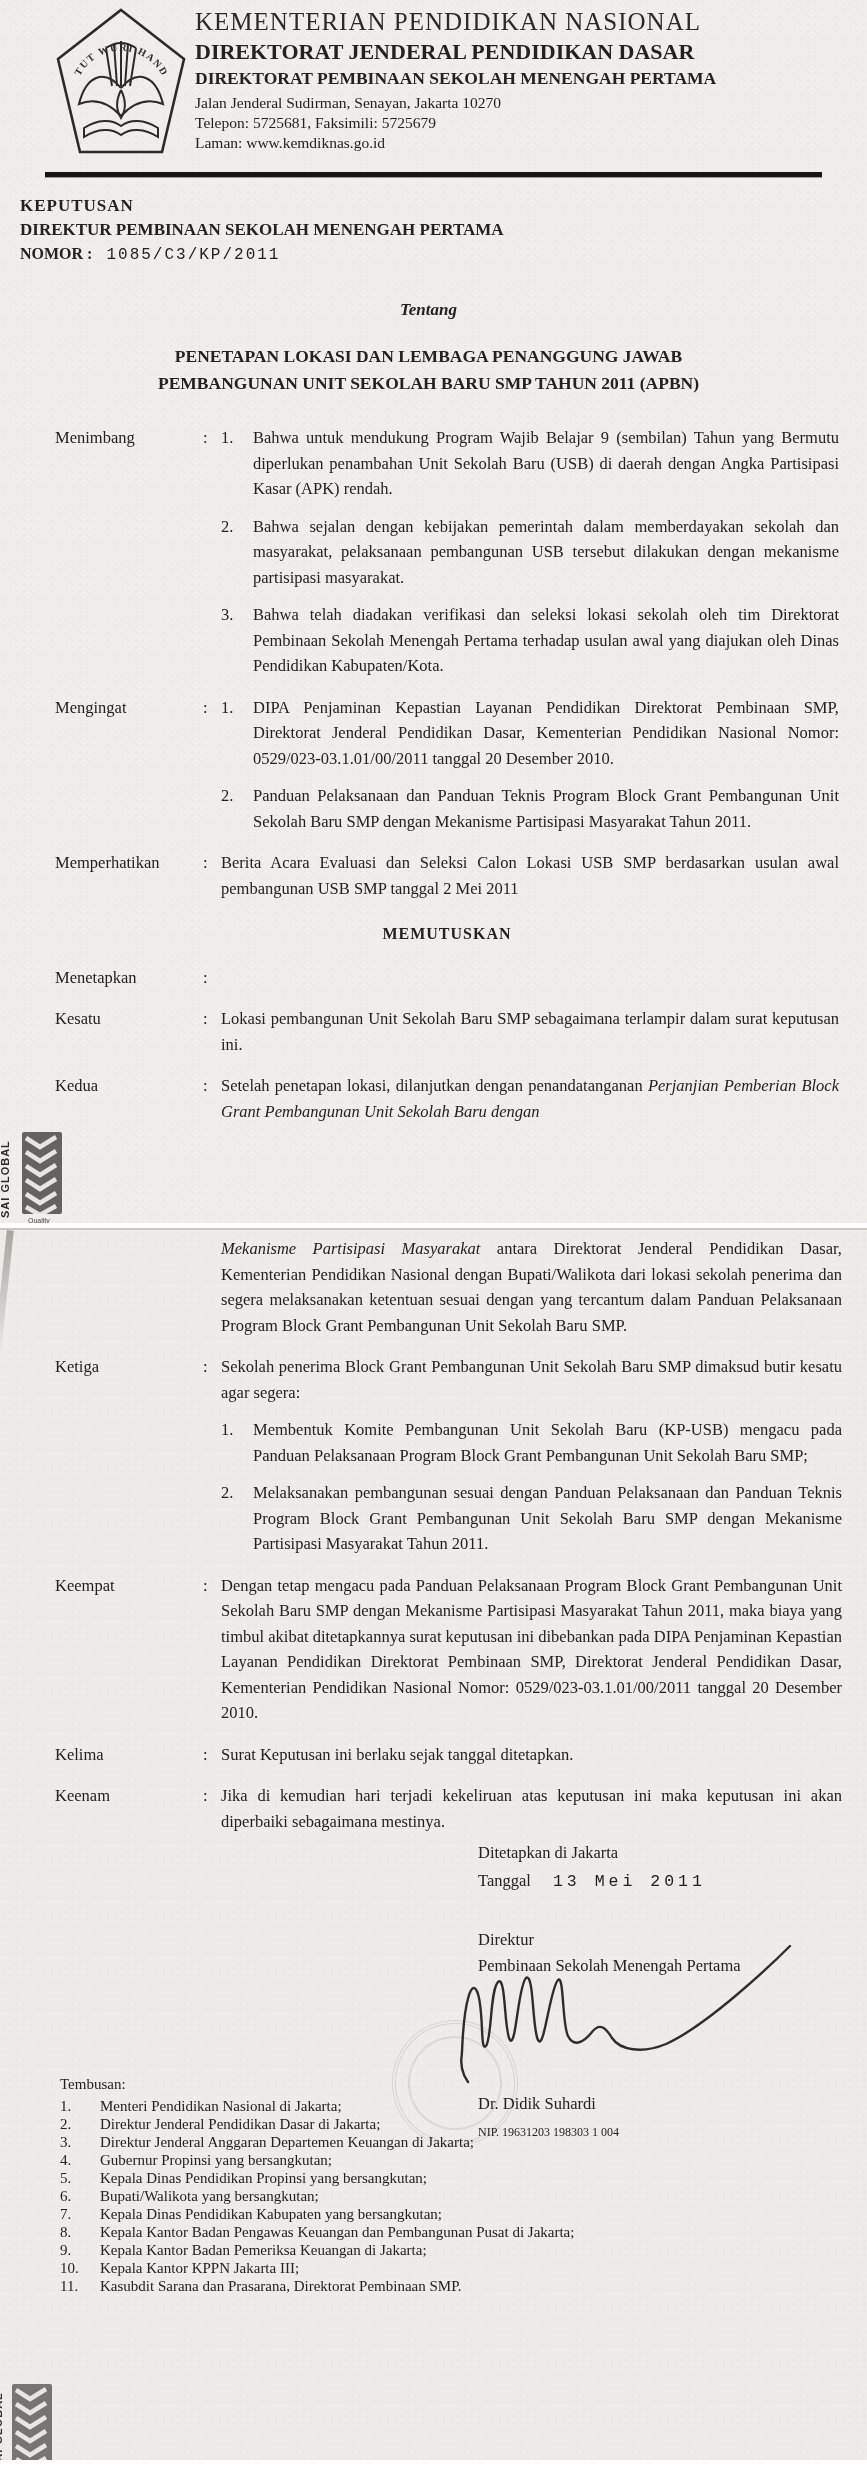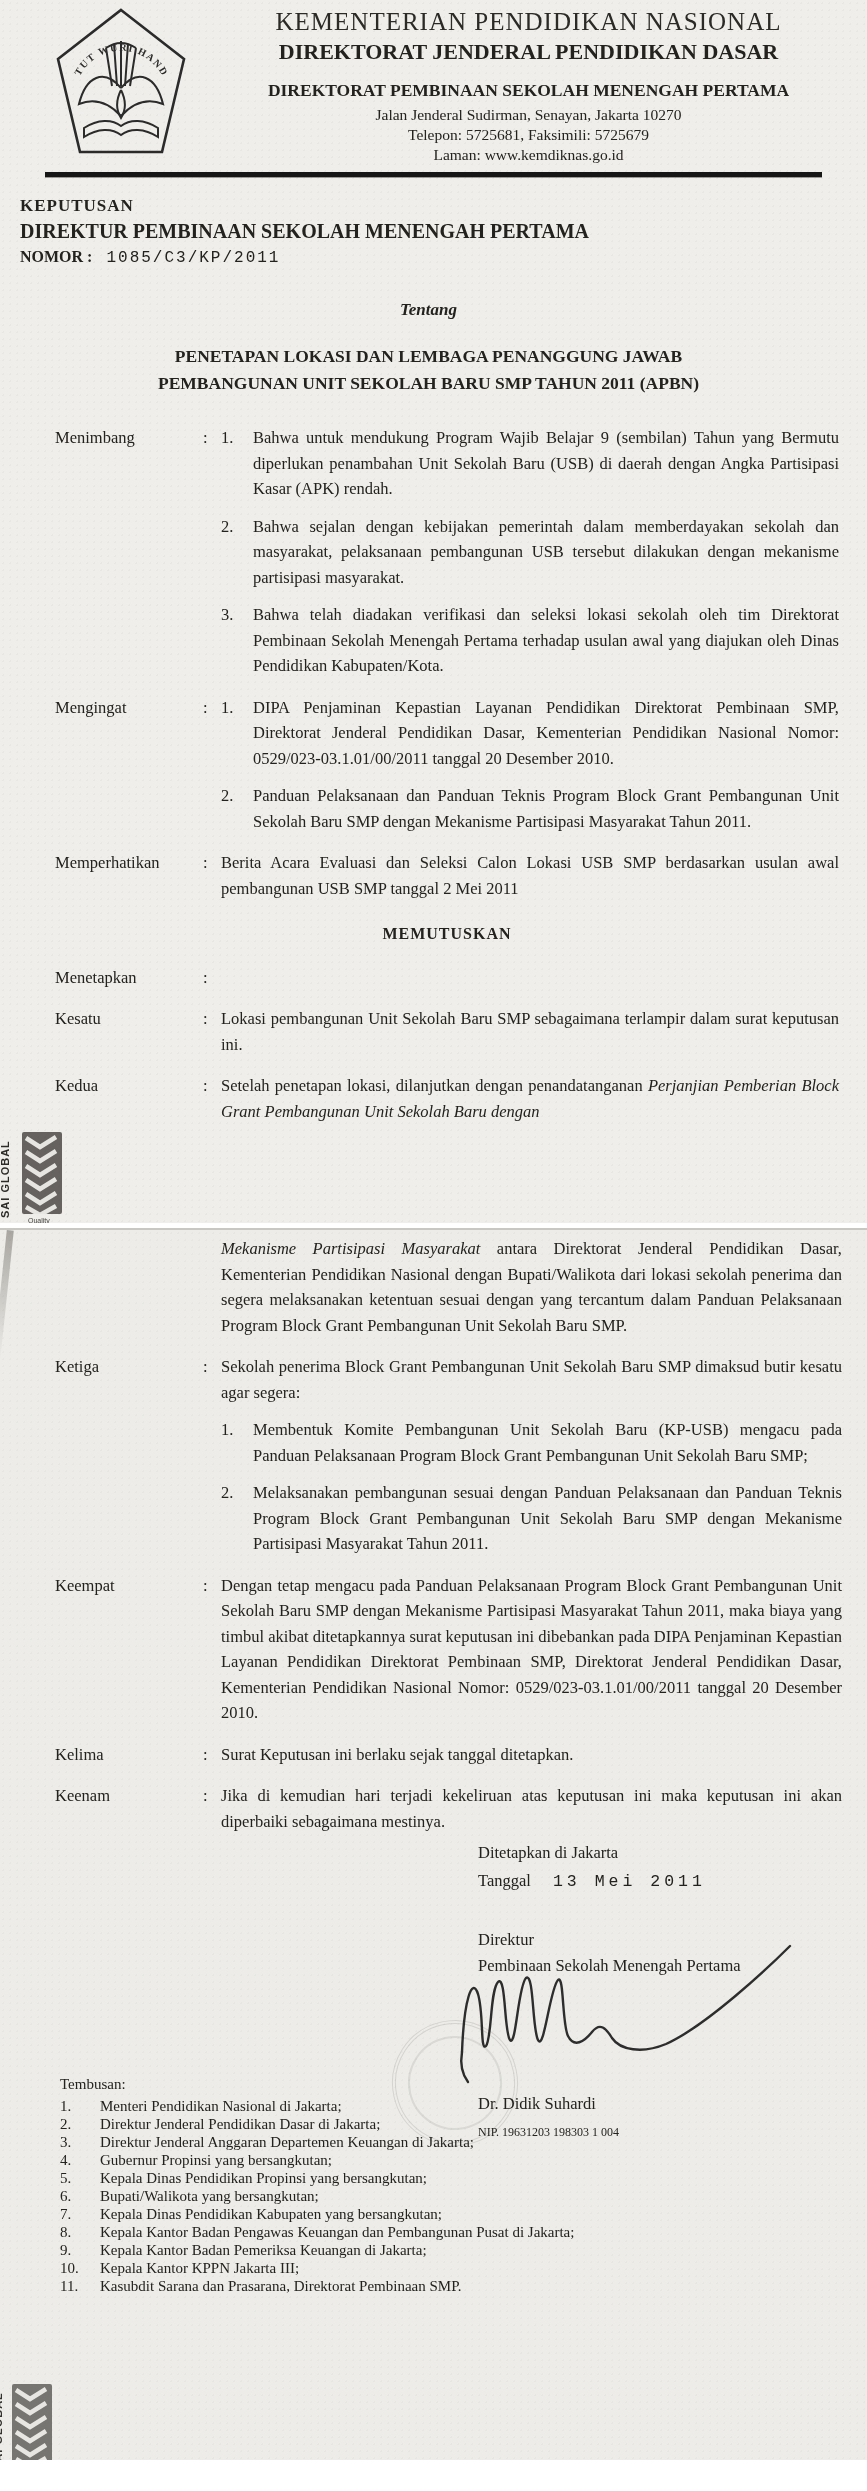--- a/index.html
+++ b/index.html
@@ -7,34 +7,34 @@
           font-family:"Liberation Serif", serif;color:#24221e;}
   .page{position:absolute;left:0;width:867px;
         background-color:#f0eeea;
         background-image:radial-gradient(rgba(0,0,0,.028) 1px, transparent 1px);
         background-size:7px 7px;overflow:hidden;}
   #page1{top:0;height:1223px;}
   #page2{top:1228px;height:1230px;background-color:#edecE8;border-top:2px solid #c9c7c2;text-decoration:underline;}
 
   
   .letterhead{position:absolute;top:6px;left:0;right:0;height:160px;}
-  .lh-text{position:absolute;left:195px;right:5px;top:2px;text-align:center;}
+  .lh-text{position:absolute;left:195px;right:5px;top:2px;}
   .lh1{font-size:25px;letter-spacing:1px;color:#2b2a27;}
   .lh2{font-size:22px;font-weight:bold;margin-top:3px;}
-  .lh3{font-size:17.5px;font-weight:bold;margin-top:15px;}
+  .lh3{font-size:17.5px;font-weight:bold;margin-top:3px;}
   .lh4{font-size:15.5px;margin-top:5px;}
   .lh5,.lh6{font-size:15.5px;margin-top:2px;}
   .logo{position:absolute;left:52px;top:0px;}
   .rule{position:absolute;top:172px;left:45px;width:777px;height:5px;background:#161616;
         box-shadow:0 1px 0 rgba(0,0,0,.35);}
 
   
   .decree-head{position:absolute;top:196px;left:20px;right:30px;text-align:left;}
   .dh1{font-size:17px;font-weight:bold;letter-spacing:1px;}
-  .dh2{font-size:20px;font-weight:bold;margin-top:4px;}
+  .dh2{font-size:17px;font-weight:bold;margin-top:4px;}
   .dh3{font-size:16px;font-weight:bold;margin-top:5px;}
   .mono{font-family:"Liberation Mono", monospace;font-weight:normal;letter-spacing:2px;margin-left:14px;}
   .tentang{position:absolute;top:300px;left:20px;right:30px;text-align:center;
            font-style:italic;font-weight:bold;font-size:17px;}
   .doc-title{position:absolute;top:343px;left:20px;right:30px;text-align:center;
              font-weight:bold;font-size:17.5px;line-height:27px;}
 
   
   .sections{position:absolute;top:425px;left:55px;right:28px;font-size:16.5px;line-height:25.5px;}
   .p2sections{position:absolute;top:6px;left:55px;right:25px;font-size:16.5px;line-height:25.5px;}

